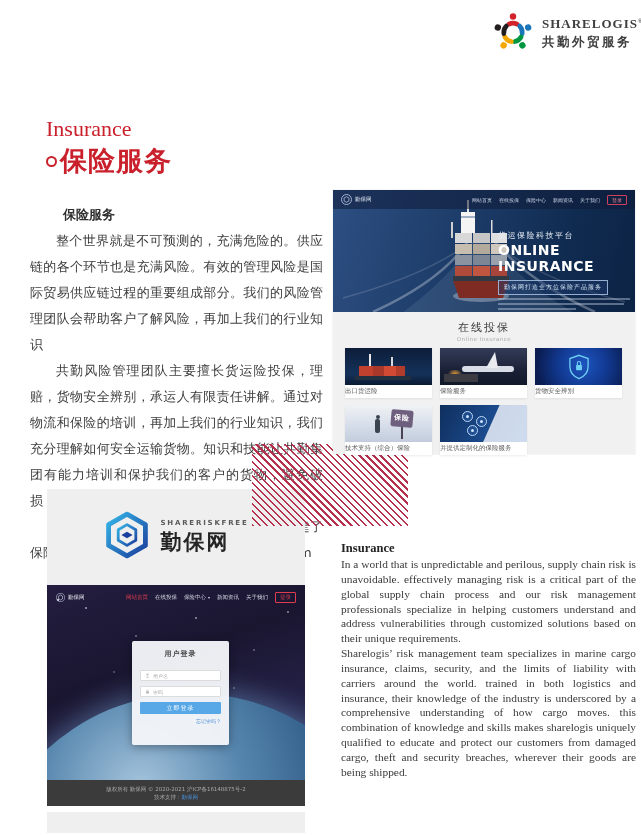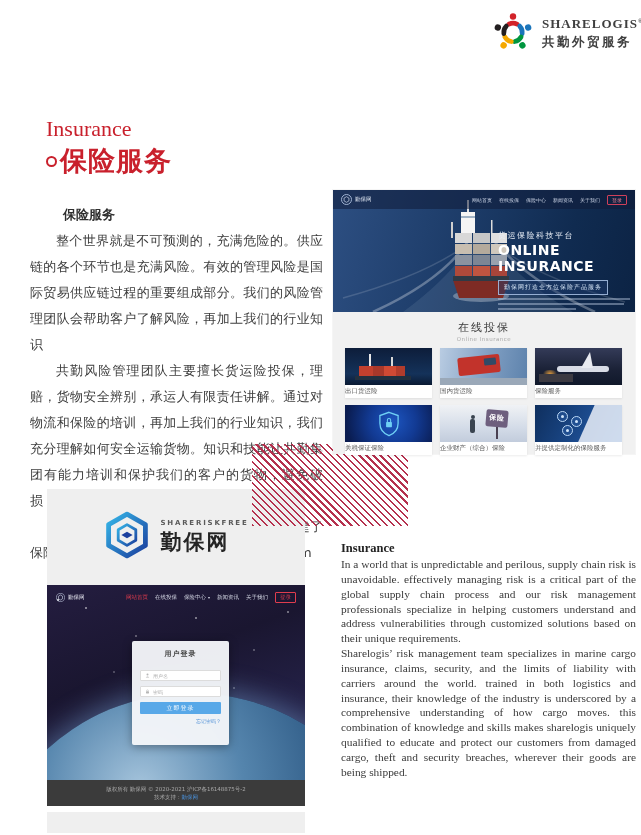--- a/index.html
+++ b/index.html
@@ -272,54 +272,46 @@
         <div class="pcard">
           <div class="pimg img-c1">
             <div class="c1-mast"></div>
               <div class="c1-mast2"></div>
               <div class="c1-blocks"></div>
               <div class="c1-deck"></div>
           </div>
           <div class="pcap">出口货运险</div>
         </div>
         <div class="pcard">
-          <div class="pimg img-c2">
-            <div class="c2-road"></div>
-              <div class="c2-truck"></div>
-              <div class="c2-win"></div>
-          </div>
-          <div class="pcap">国内货运险</div>
-        </div>
-        <div class="pcard">
           <div class="pimg img-c3">
             <div class="c3-glow"></div>
               <div class="c3-body"></div>
               <div class="c3-tail"></div>
               <div class="c3-cargo"></div>
           </div>
           <div class="pcap">保险服务</div>
         </div>
         <div class="pcard">
           <div class="pimg img-c4">
             <svg width="26" height="28" viewBox="0 0 40 42">
               <path d="M20 3 L34 8 V20 C34 30 28 36 20 39 C12 36 6 30 6 20 V8 Z" fill="none" stroke="#6fd0f5" stroke-width="2"></path>
               <rect x="15.5" y="18" width="9" height="8" rx="1" fill="#6fd0f5"></rect>
               <path d="M17.5 18 v-3 a2.5 2.5 0 0 1 5 0 V18" stroke="#6fd0f5" stroke-width="1.6" fill="none"></path>
             </svg>
           </div>
-          <div class="pcap">关税保证保险</div>
+          <div class="pcap">货物安全辨别</div>
         </div>
         <div class="pcard">
           <div class="pimg img-c5">
             <div class="c5-pole"></div>
             <div class="c5-sign">保险</div>
             <div class="c5-fig"></div>
               <div class="c5-head"></div>
           </div>
-          <div class="pcap">企业财产（综合）保险</div>
+          <div class="pcap">技术支持（综合）保险</div>
         </div>
         <div class="pcard">
           <div class="pimg img-c6">
             <div class="c6-band"></div>
             <div class="c6-ic c6-i1">
                 <div class="c6-dot"></div>
               </div>
             <div class="c6-ic c6-i2">
                 <div class="c6-dot"></div>
               </div>

